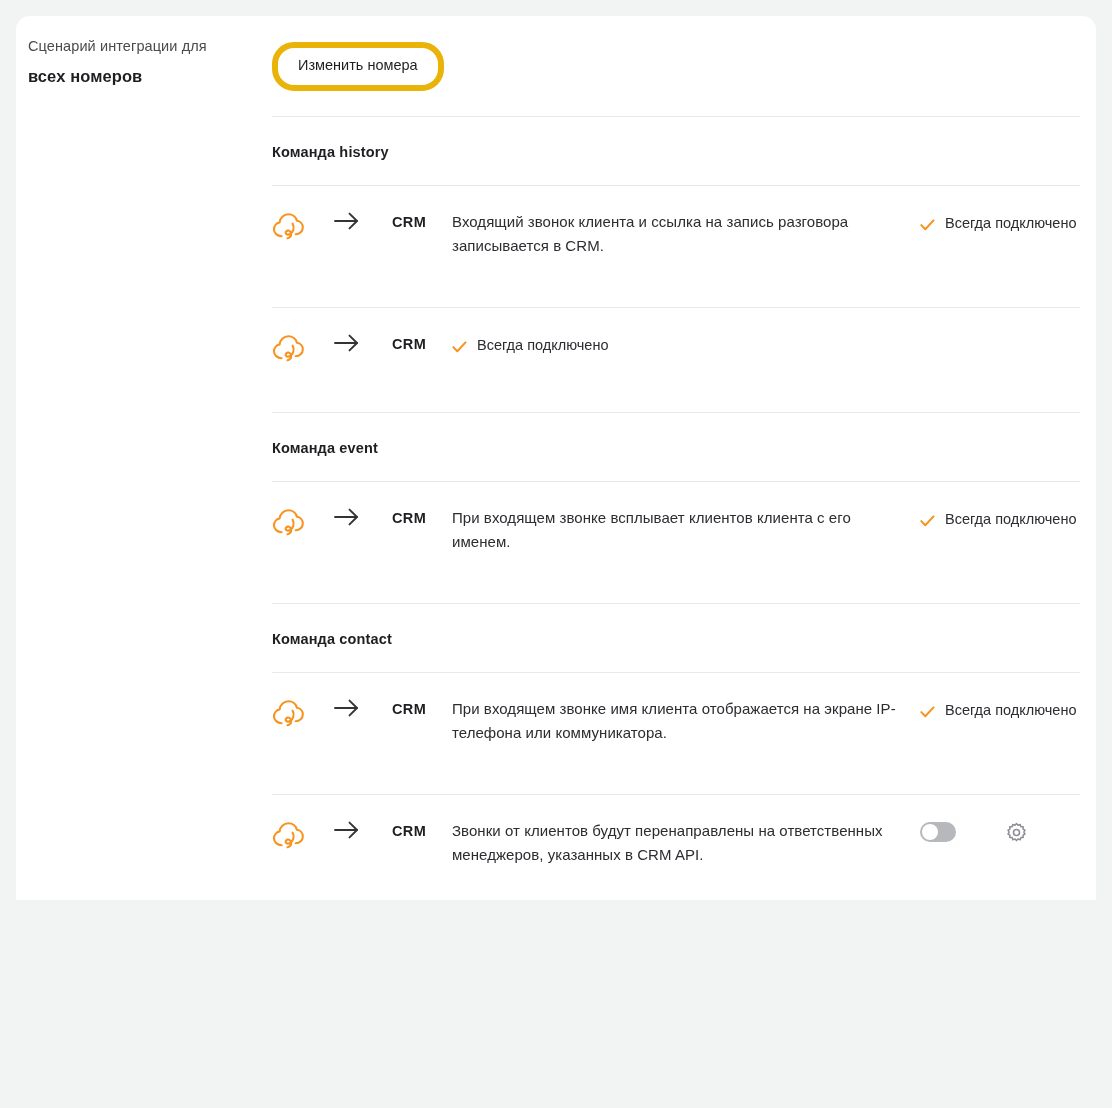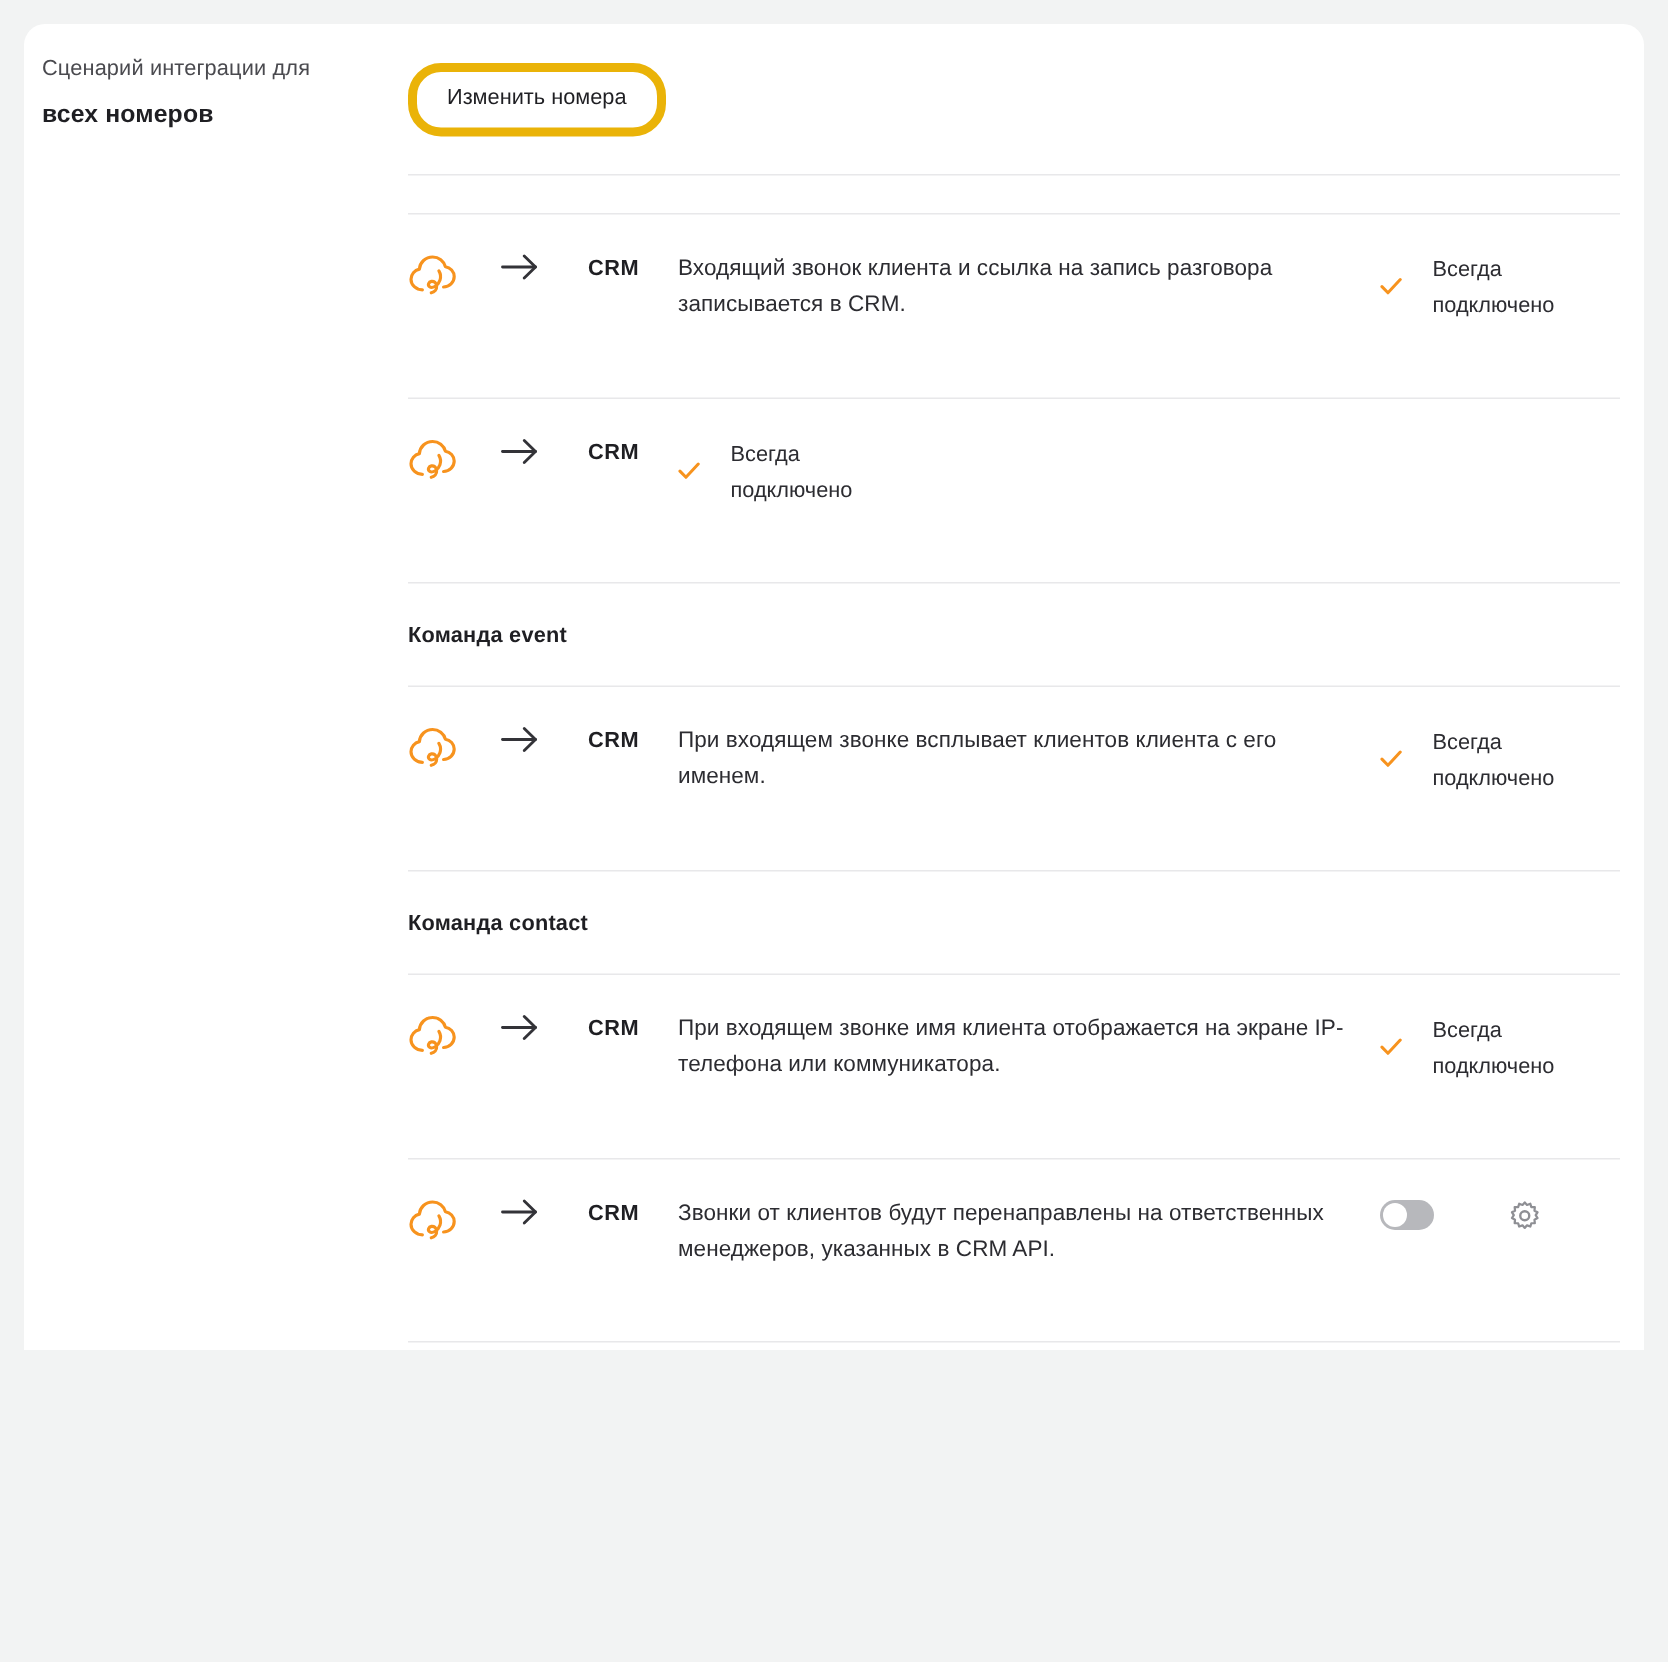--- a/index.html
+++ b/index.html
@@ -149,22 +149,22 @@
     color: #2c2c31;
     padding-right: 24px;
     max-width: 500px;
     letter-spacing: .05px;
   }
 
   .status {
     width: 160px;
     flex: 0 0 160px;
     display: flex;
-    align-items: center;
-    gap: 20px;
+    align-items: flex-end;
+    gap: 10px;
     padding-top: 1px;
   }
   .status .check { flex: 0 0 auto; padding-top: 3px; }
   .status-text {
     font-size: 14.5px;
     line-height: 24px;
     color: #2c2c31;
   }
 
   .controls {
@@ -254,20 +254,21 @@
       <div class="scenario-value">всех номеров</div>
     </div>
 
     <div class="content">
 
       <div class="btn-row">
         <button class="btn-outline">Изменить номера</button>
       </div>
       <div class="hr"></div>
 
+      <div class="section-title">Команда history</div>
       <div class="hr"></div>
 
       <div class="row">
         <div class="ep">
           <span>
             <svg width="33" height="30" viewBox="0 0 33 30" fill="none">
               <path d="M9.6 25.2 C5.3 25.2 2 22 2 18.2 C2 14.9 4.4 12.1 7.6 11.4 C7.9 6.9 11.7 3.3 16.4 3.3 C20.5 3.3 24 6.1 24.9 9.8 C28.2 10.2 30.8 13 30.8 16.4 C30.8 20.2 27.6 23.3 23.7 23.3" stroke="#f7931e" stroke-width="2.1" stroke-linecap="round" stroke-linejoin="round"></path>
               <path d="M20.6 12.6 C20.6 12.6 22.4 15.5 21.3 18.9 C20.2 22.3 16.3 24.6 14.4 23.2 C12.8 22 13.9 19.9 15.6 19.6 C17.3 19.3 18.9 20.5 19.1 22.6 C19.3 25 17.6 26.8 15.5 27.2" stroke="#f7931e" stroke-width="2.1" stroke-linecap="round" stroke-linejoin="round"></path>
             </svg>
           </span>

